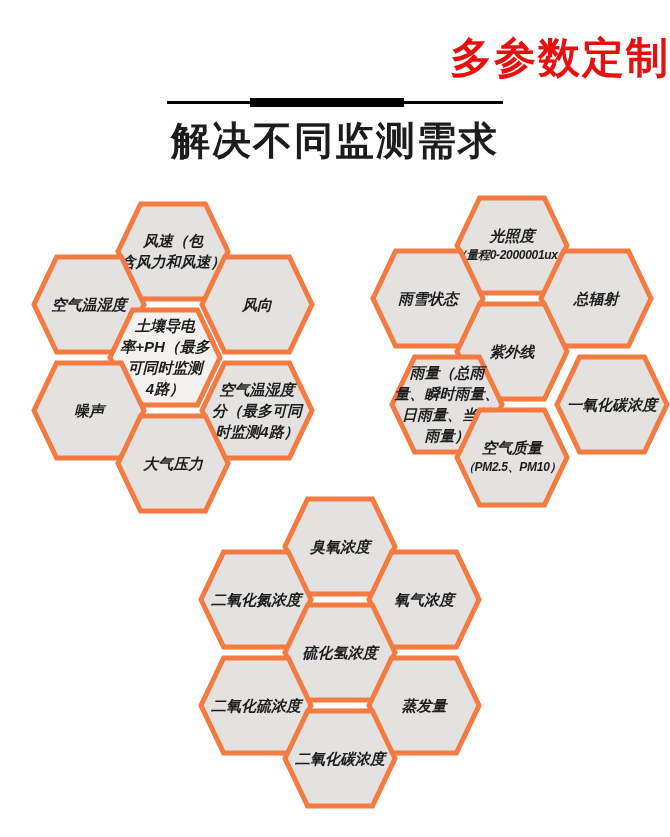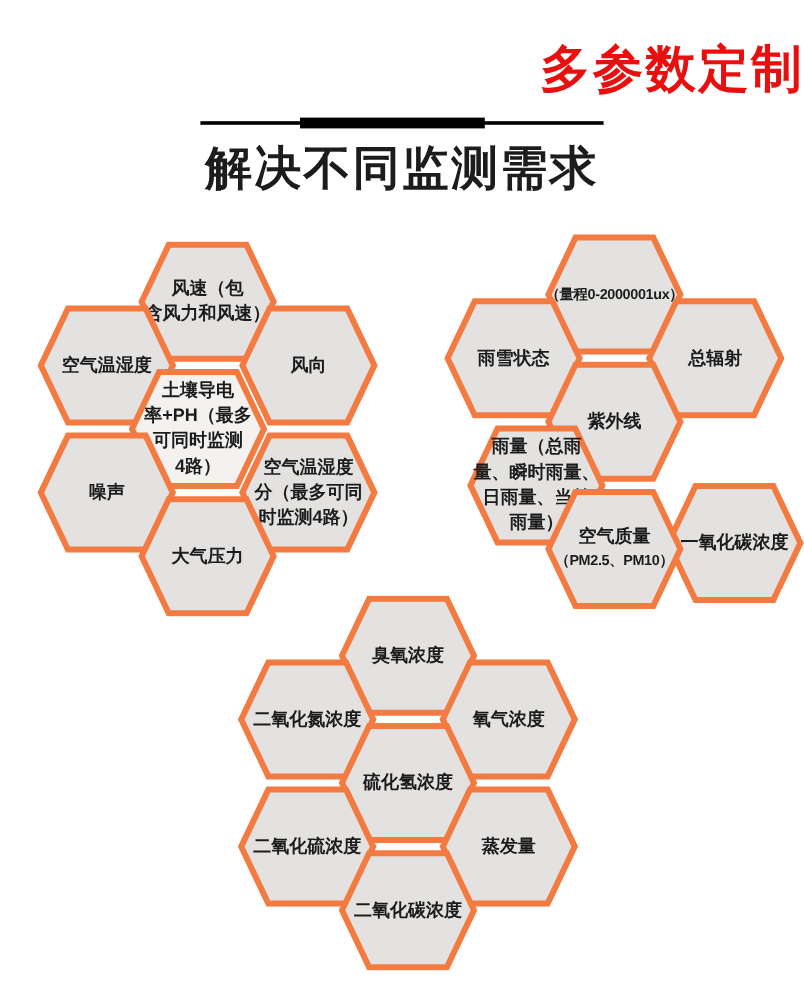--- a/index.html
+++ b/index.html
@@ -53,21 +53,21 @@
   .hex-label{
     position:absolute; inset:0;
     display:flex; align-items:center; justify-content:center;
     text-align:center;
     font-size:15px;
     line-height:21px;
     font-weight:600;
     color:var(--ink);
     pointer-events:none;
   }
-  .hex-label .line{white-space:nowrap;}
+  .hex-label .line{white-space:nowrap;font-style:italic;}
   .hex-label .line.sm{font-size:12px; line-height:19px; letter-spacing:-0.3px;}
 </style>
 </head>
 <body>
 
 <div class="page" style="--red: #e8100e; --ink: #1c1c1c;">
   <div class="main-title">多参数定制</div>
   <div class="divider">
     <div class="divider-line" style="background: rgb(0, 0, 0);"></div>
     <div class="divider-bar" style="background: rgb(0, 0, 0);"></div>
@@ -152,20 +152,21 @@
           </div>
         </div>
       </div>
       <div class="cluster">
         <div class="hex" style="left: 454px; top: 194.5px;">
           <svg width="116" height="101" viewBox="0 0 116 101">
             <polygon points="25.6,3 90.4,3 113,50.5 90.4,98 25.6,98 3,50.5" fill="#e3e2e0" stroke="#f37a40" stroke-width="5" stroke-linejoin="miter"></polygon>
           </svg>
           <div class="hex-label">
             <div>
+              <div class="line">光照度</div>
               <div class="line sm">（量程0-2000001ux）</div>
             </div>
           </div>
         </div>
         <div class="hex" style="left: 370px; top: 247.5px;">
           <svg width="116" height="101" viewBox="0 0 116 101">
             <polygon points="25.6,3 90.4,3 113,50.5 90.4,98 25.6,98 3,50.5" fill="#e3e2e0" stroke="#f37a40" stroke-width="5" stroke-linejoin="miter"></polygon>
           </svg>
           <div class="hex-label">
             <div>
@@ -199,21 +200,21 @@
           </svg>
           <div class="hex-label">
             <div>
               <div class="line">雨量（总雨</div>
               <div class="line">量、瞬时雨量、</div>
               <div class="line">日雨量、当前</div>
               <div class="line">雨量）</div>
             </div>
           </div>
         </div>
-        <div class="hex" style="left: 554px; top: 353.5px; margin-top: 48px;">
+        <div class="hex" style="left: 554px; top: 353.5px;">
           <svg width="116" height="101" viewBox="0 0 116 101">
             <polygon points="25.6,3 90.4,3 113,50.5 90.4,98 25.6,98 3,50.5" fill="#e3e2e0" stroke="#f37a40" stroke-width="5" stroke-linejoin="miter"></polygon>
           </svg>
           <div class="hex-label">
             <div>
               <div class="line">一氧化碳浓度</div>
             </div>
           </div>
         </div>
         <div class="hex" style="left: 454px; top: 406.5px;">

